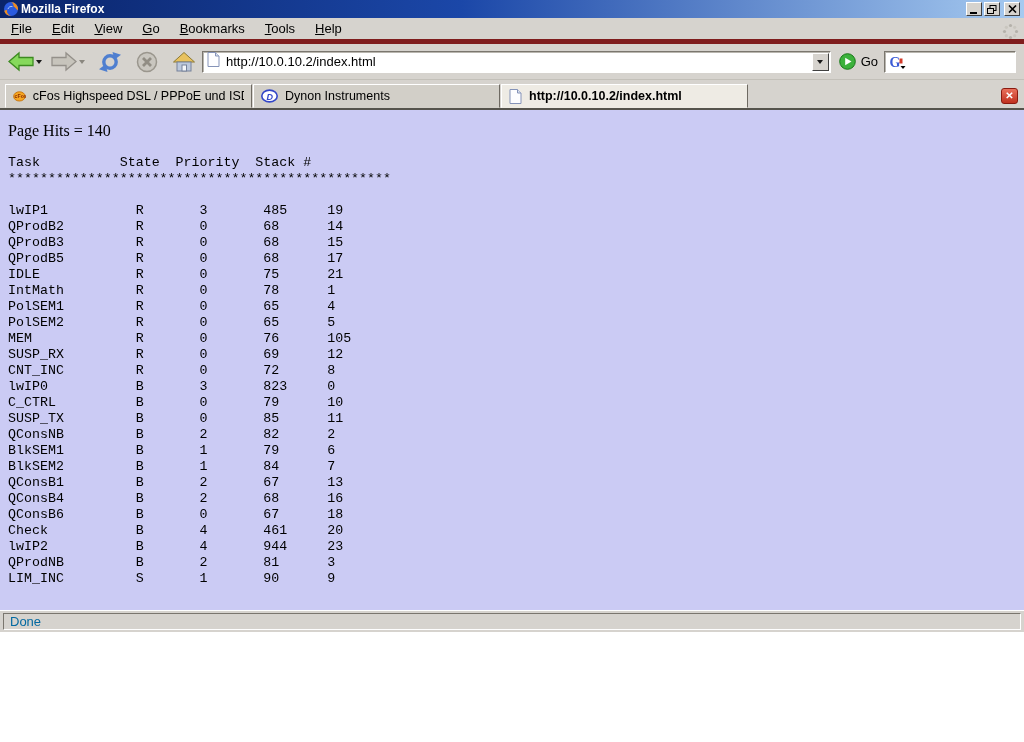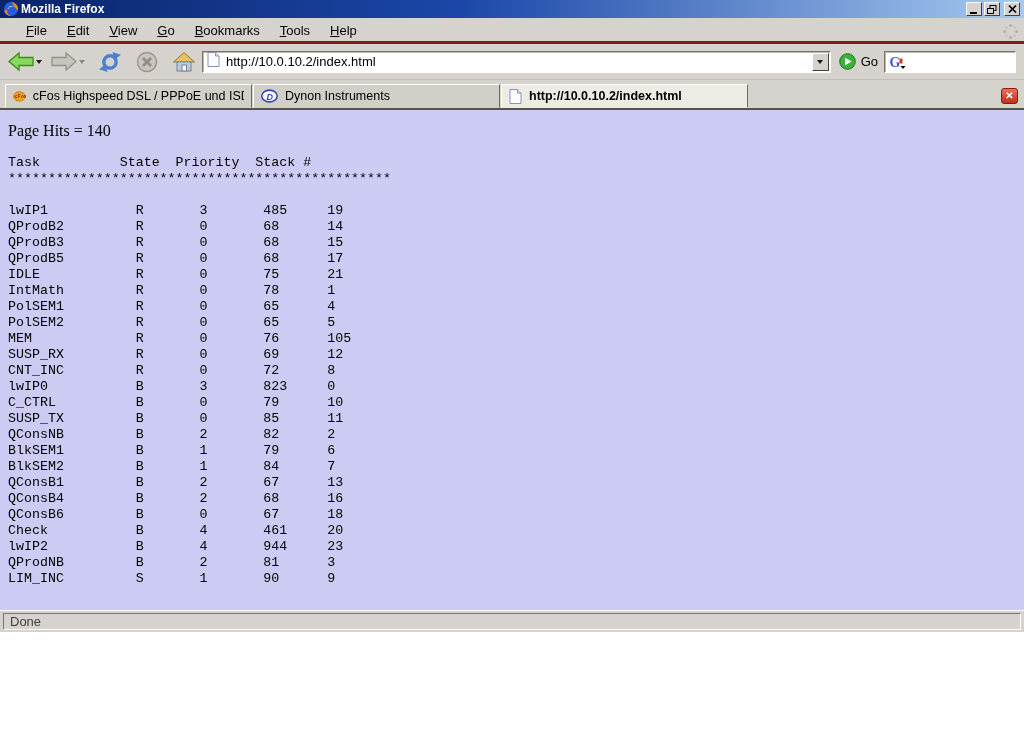--- a/index.html
+++ b/index.html
@@ -14,22 +14,22 @@
   .ff-icon { width:16px; height:16px; margin:0 2px 0 1px; display:inline-flex; }
   .title-text { color:#fff; font-weight:bold; font-size:12px; flex:1; line-height:18px; }
   .win-controls { display:flex; gap:2px; padding-right:2px; }
   .winbtn { width:16px; height:14px; background:#d6d3ce; border:1px solid;
             border-color:#ffffff #404040 #404040 #ffffff; display:flex;
             align-items:center; justify-content:center; padding:0; }
   .winbtn.close { margin-left:2px; }
 
   
   .menubar { height:26px; flex:0 0 26px; display:flex; align-items:flex-end;
-             background:#d6d3ce; padding-left:16px; position:relative;
-             border-bottom:3px solid #7f1d1d; }
+             background:#d6d3ce; padding-left:1px; position:relative;
+             border-bottom:5px solid #7f1d1d; }
   .menuitem { font-size:13px; color:#000; padding:3px 10px; cursor:default; }
   .throbber { position:absolute; right:5px; top:5px; width:17px; height:17px; }
 
   
   .navbar { height:36px; flex:0 0 36px; display:flex; align-items:center;
             background:#d6d3ce; padding:0 8px 0 8px; border-bottom:1px solid #c3c0b9; }
   .navbtn { display:flex; align-items:center; }
   .caret { width:0; height:0; border:3px solid transparent; border-top:4px solid #1a1a1a;
            margin:4px 0 0 2px; }
   .caret.dis { border-top-color:#8a877f; }
@@ -79,21 +79,21 @@
   .hits { font-family:"Liberation Serif", serif; font-size:16px; color:#000;
           margin:0 0 15px 0; }
   pre.tasktable { font-family:Liberation Mono, monospace; font-size:13.3px;
                   line-height:16px; margin:0; color:#000; }
   pre.tasktable .blank { height:16px; }
 
   
   .statusbar { height:22px; flex:0 0 22px; background:#d6d3ce; display:flex;
                padding:2px 3px 2px 3px; border-top:1px solid #ffffff; }
   .statuspanel { flex:1; border:1px solid; border-color:#7a766e #ffffff #ffffff #7a766e;
-                 font-size:13px; padding:0 6px; line-height:16px; color:#404040; }
+                 font-size:13px; padding:0 6px; line-height:16px; color:#0369a1; }
 </style>
 </head>
 <body>
 
 <div class="window">
 
   <div class="titlebar">
     <span class="ff-icon">
       <svg width="16" height="16" viewBox="0 0 16 16">
         <circle cx="8" cy="8" r="7" fill="#2a5adf"></circle>

